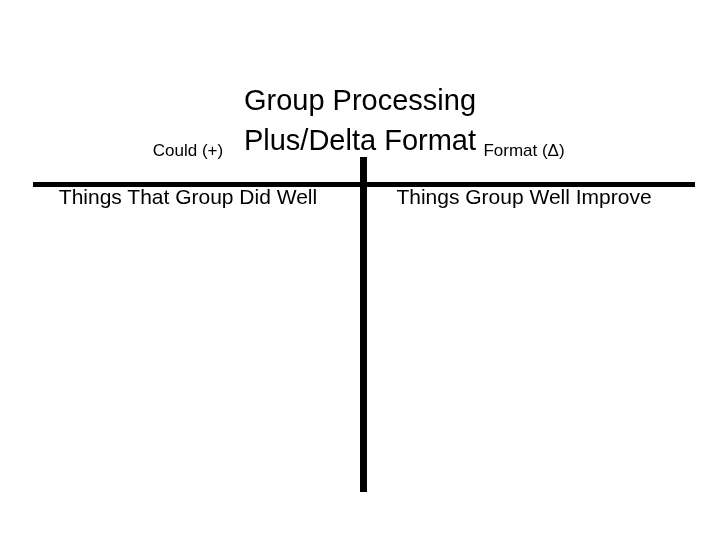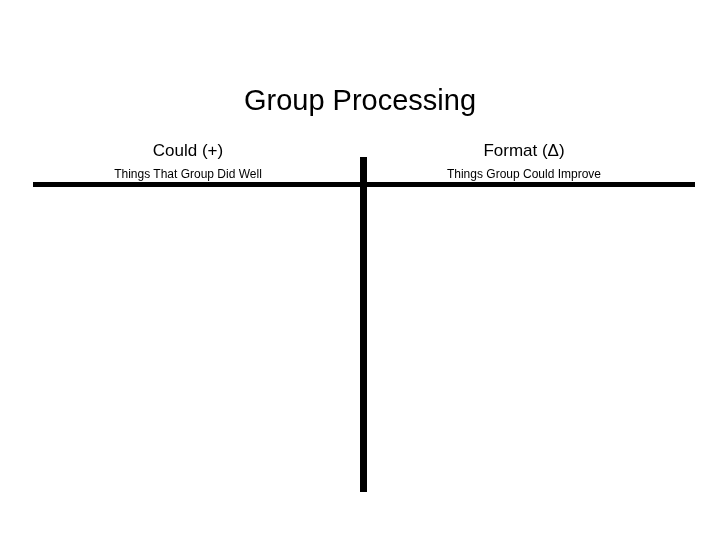--- a/index.html
+++ b/index.html
@@ -52,23 +52,24 @@
     left: 381px;
     top: 139px;
     width: 286px;
   }
   .head-title {
     font-size: 17px;
     line-height: 24px;
     white-space: nowrap;
   }
   .head-sub {
-    font-size: 12px;
+    font-size: 21px;
     line-height: 23px;
     white-space: nowrap;
+    margin-top: 22px;
   }
 
   
   #h-rule {
     position: absolute;
     left: 33px;
     top: 182px;
     width: 662px;
     height: 5px;
     background: #000000;
@@ -91,30 +92,31 @@
   #plus-area  { left: 33px;  width: 325px; }
   #delta-area { left: 369px; width: 326px; }
 </style>
 </head>
 <body>
 
 <div id="slide">
 
   <div id="title-block">
     <div class="title-line">Group Processing</div>
+    <div class="title-line">Plus/Delta Format</div>
   </div>
 
   <div class="col-head" id="plus-head">
     <div class="head-title">Could (+)</div>
     <div class="head-sub">Things That Group Did Well</div>
   </div>
 
   <div class="col-head" id="delta-head">
     <div class="head-title">Format (Δ)</div>
-    <div class="head-sub">Things Group Could Improve</div>
+    <div class="head-sub">Things Group Well Improve</div>
   </div>
 
   <div id="h-rule"></div>
   <div id="v-rule"></div>
 
   <div class="quadrant" id="plus-area"></div>
   <div class="quadrant" id="delta-area"></div>
 
 </div>
 

